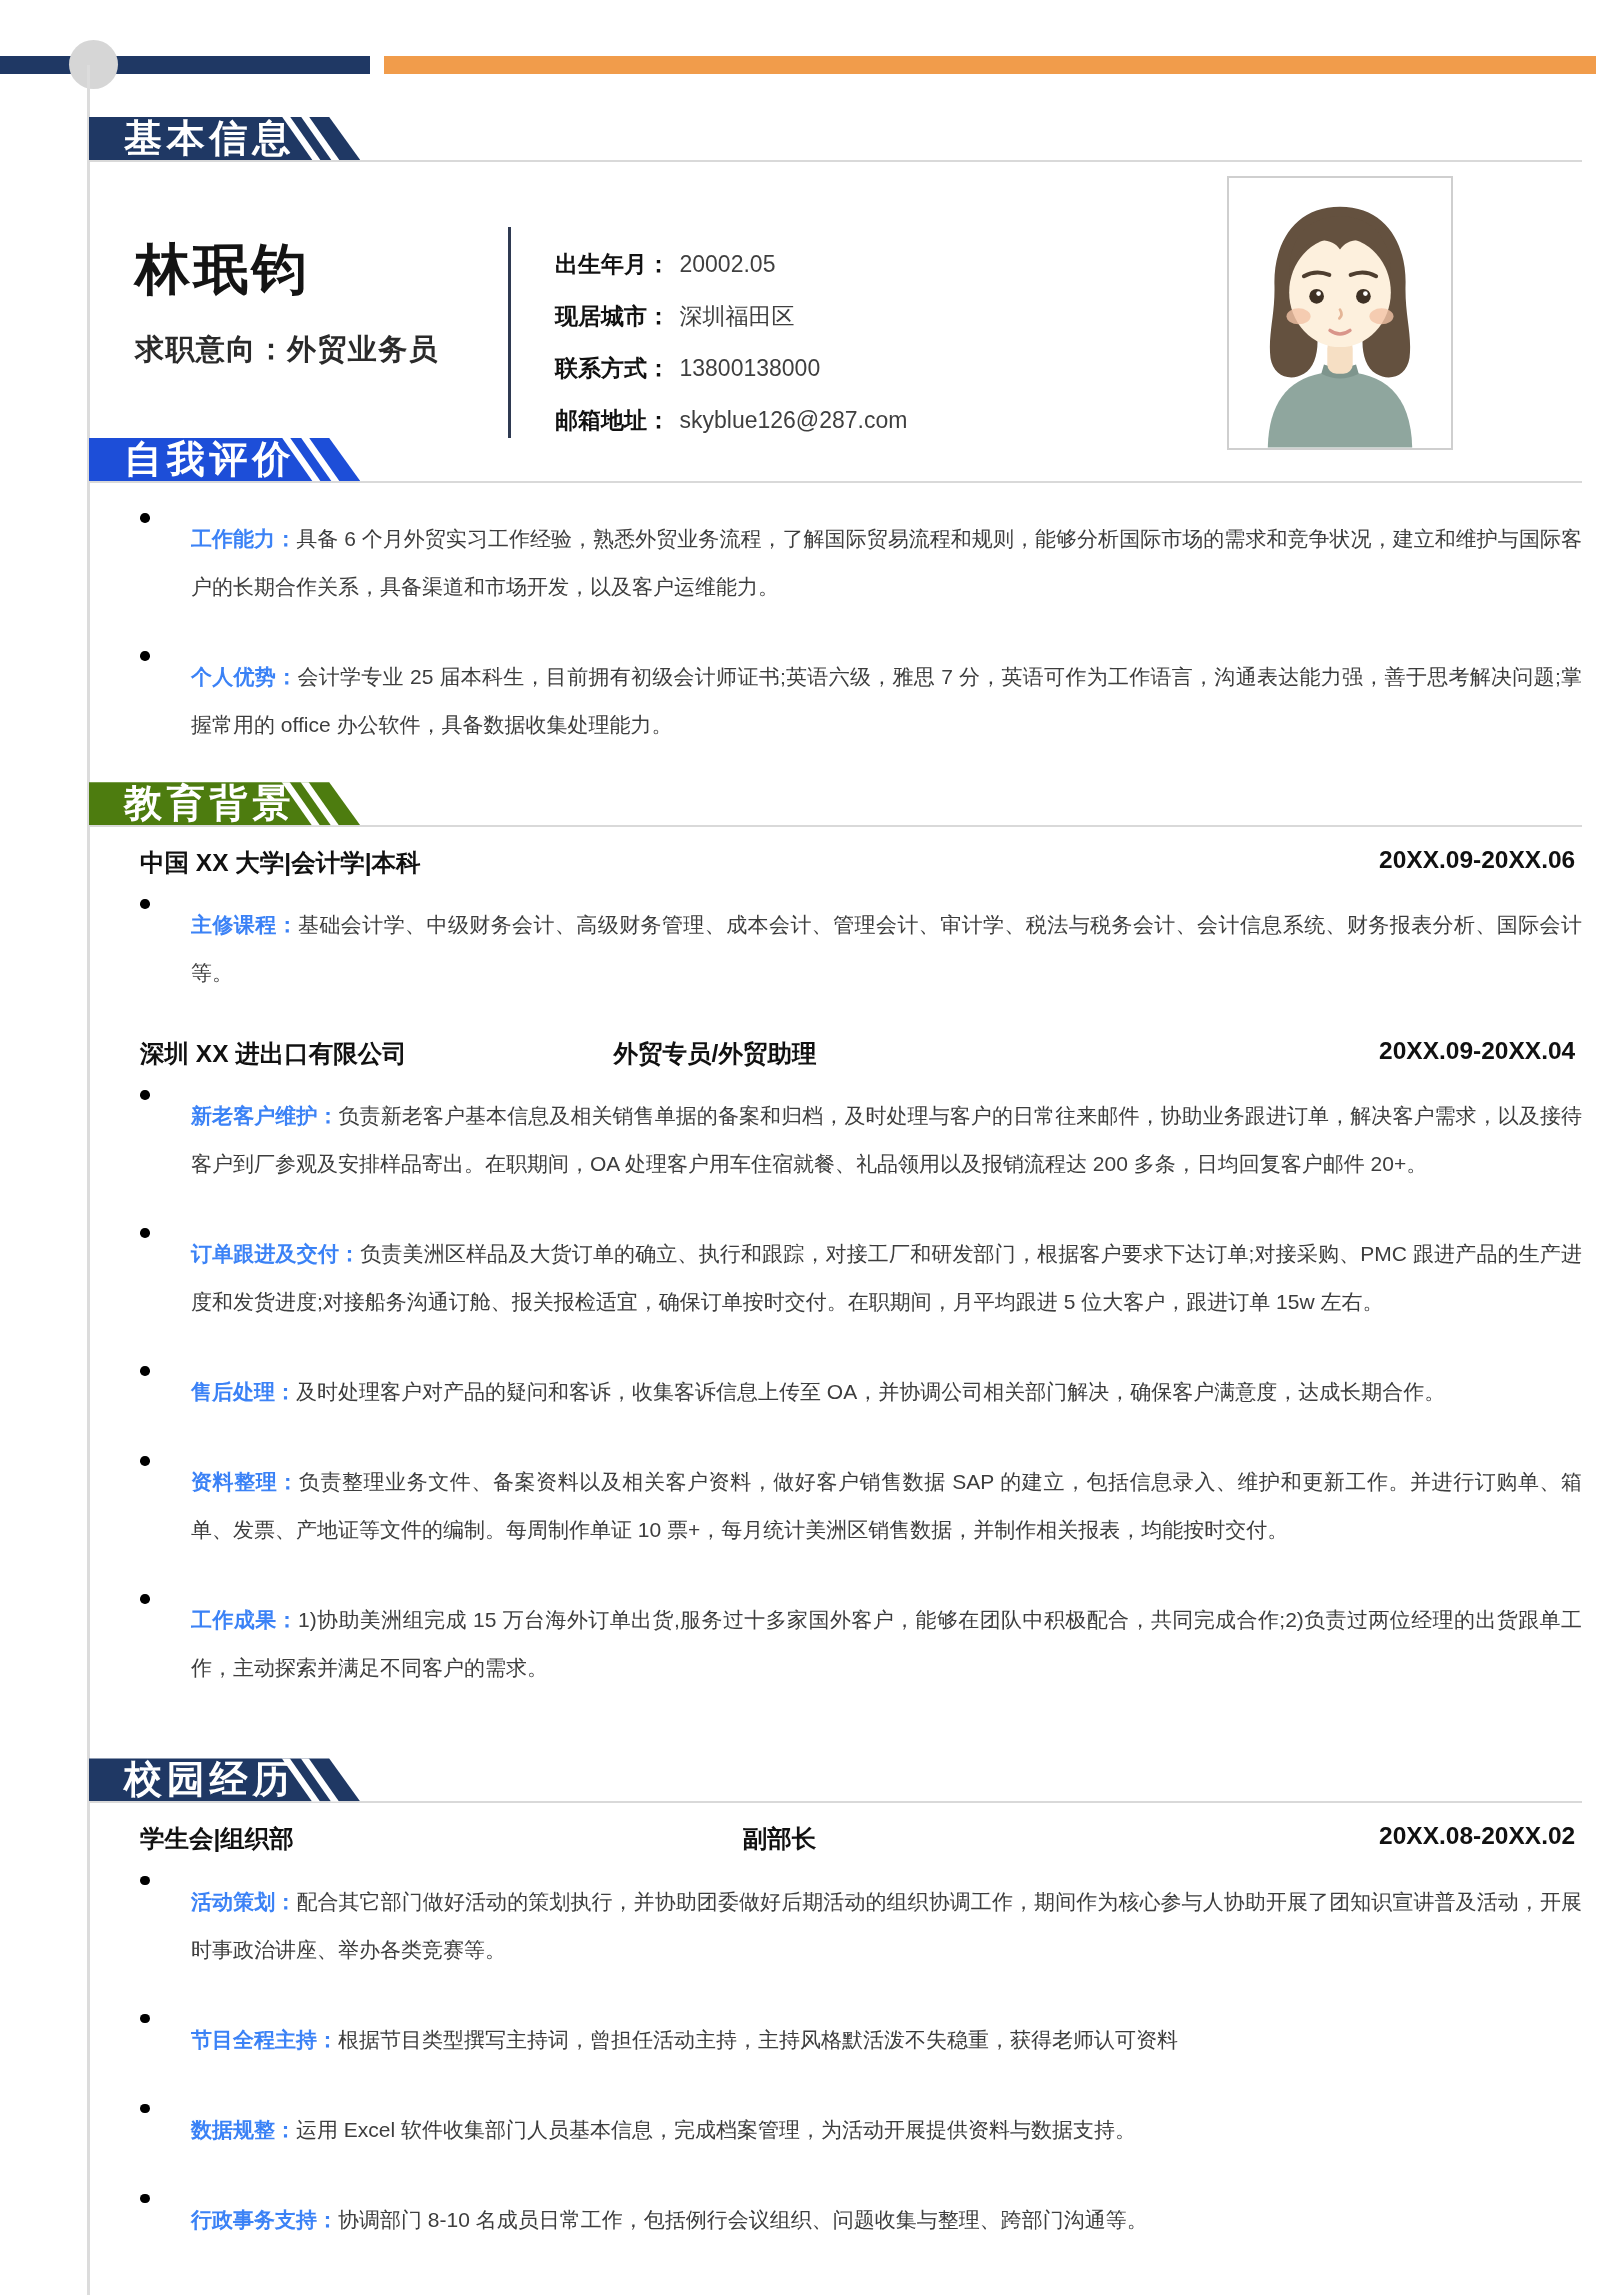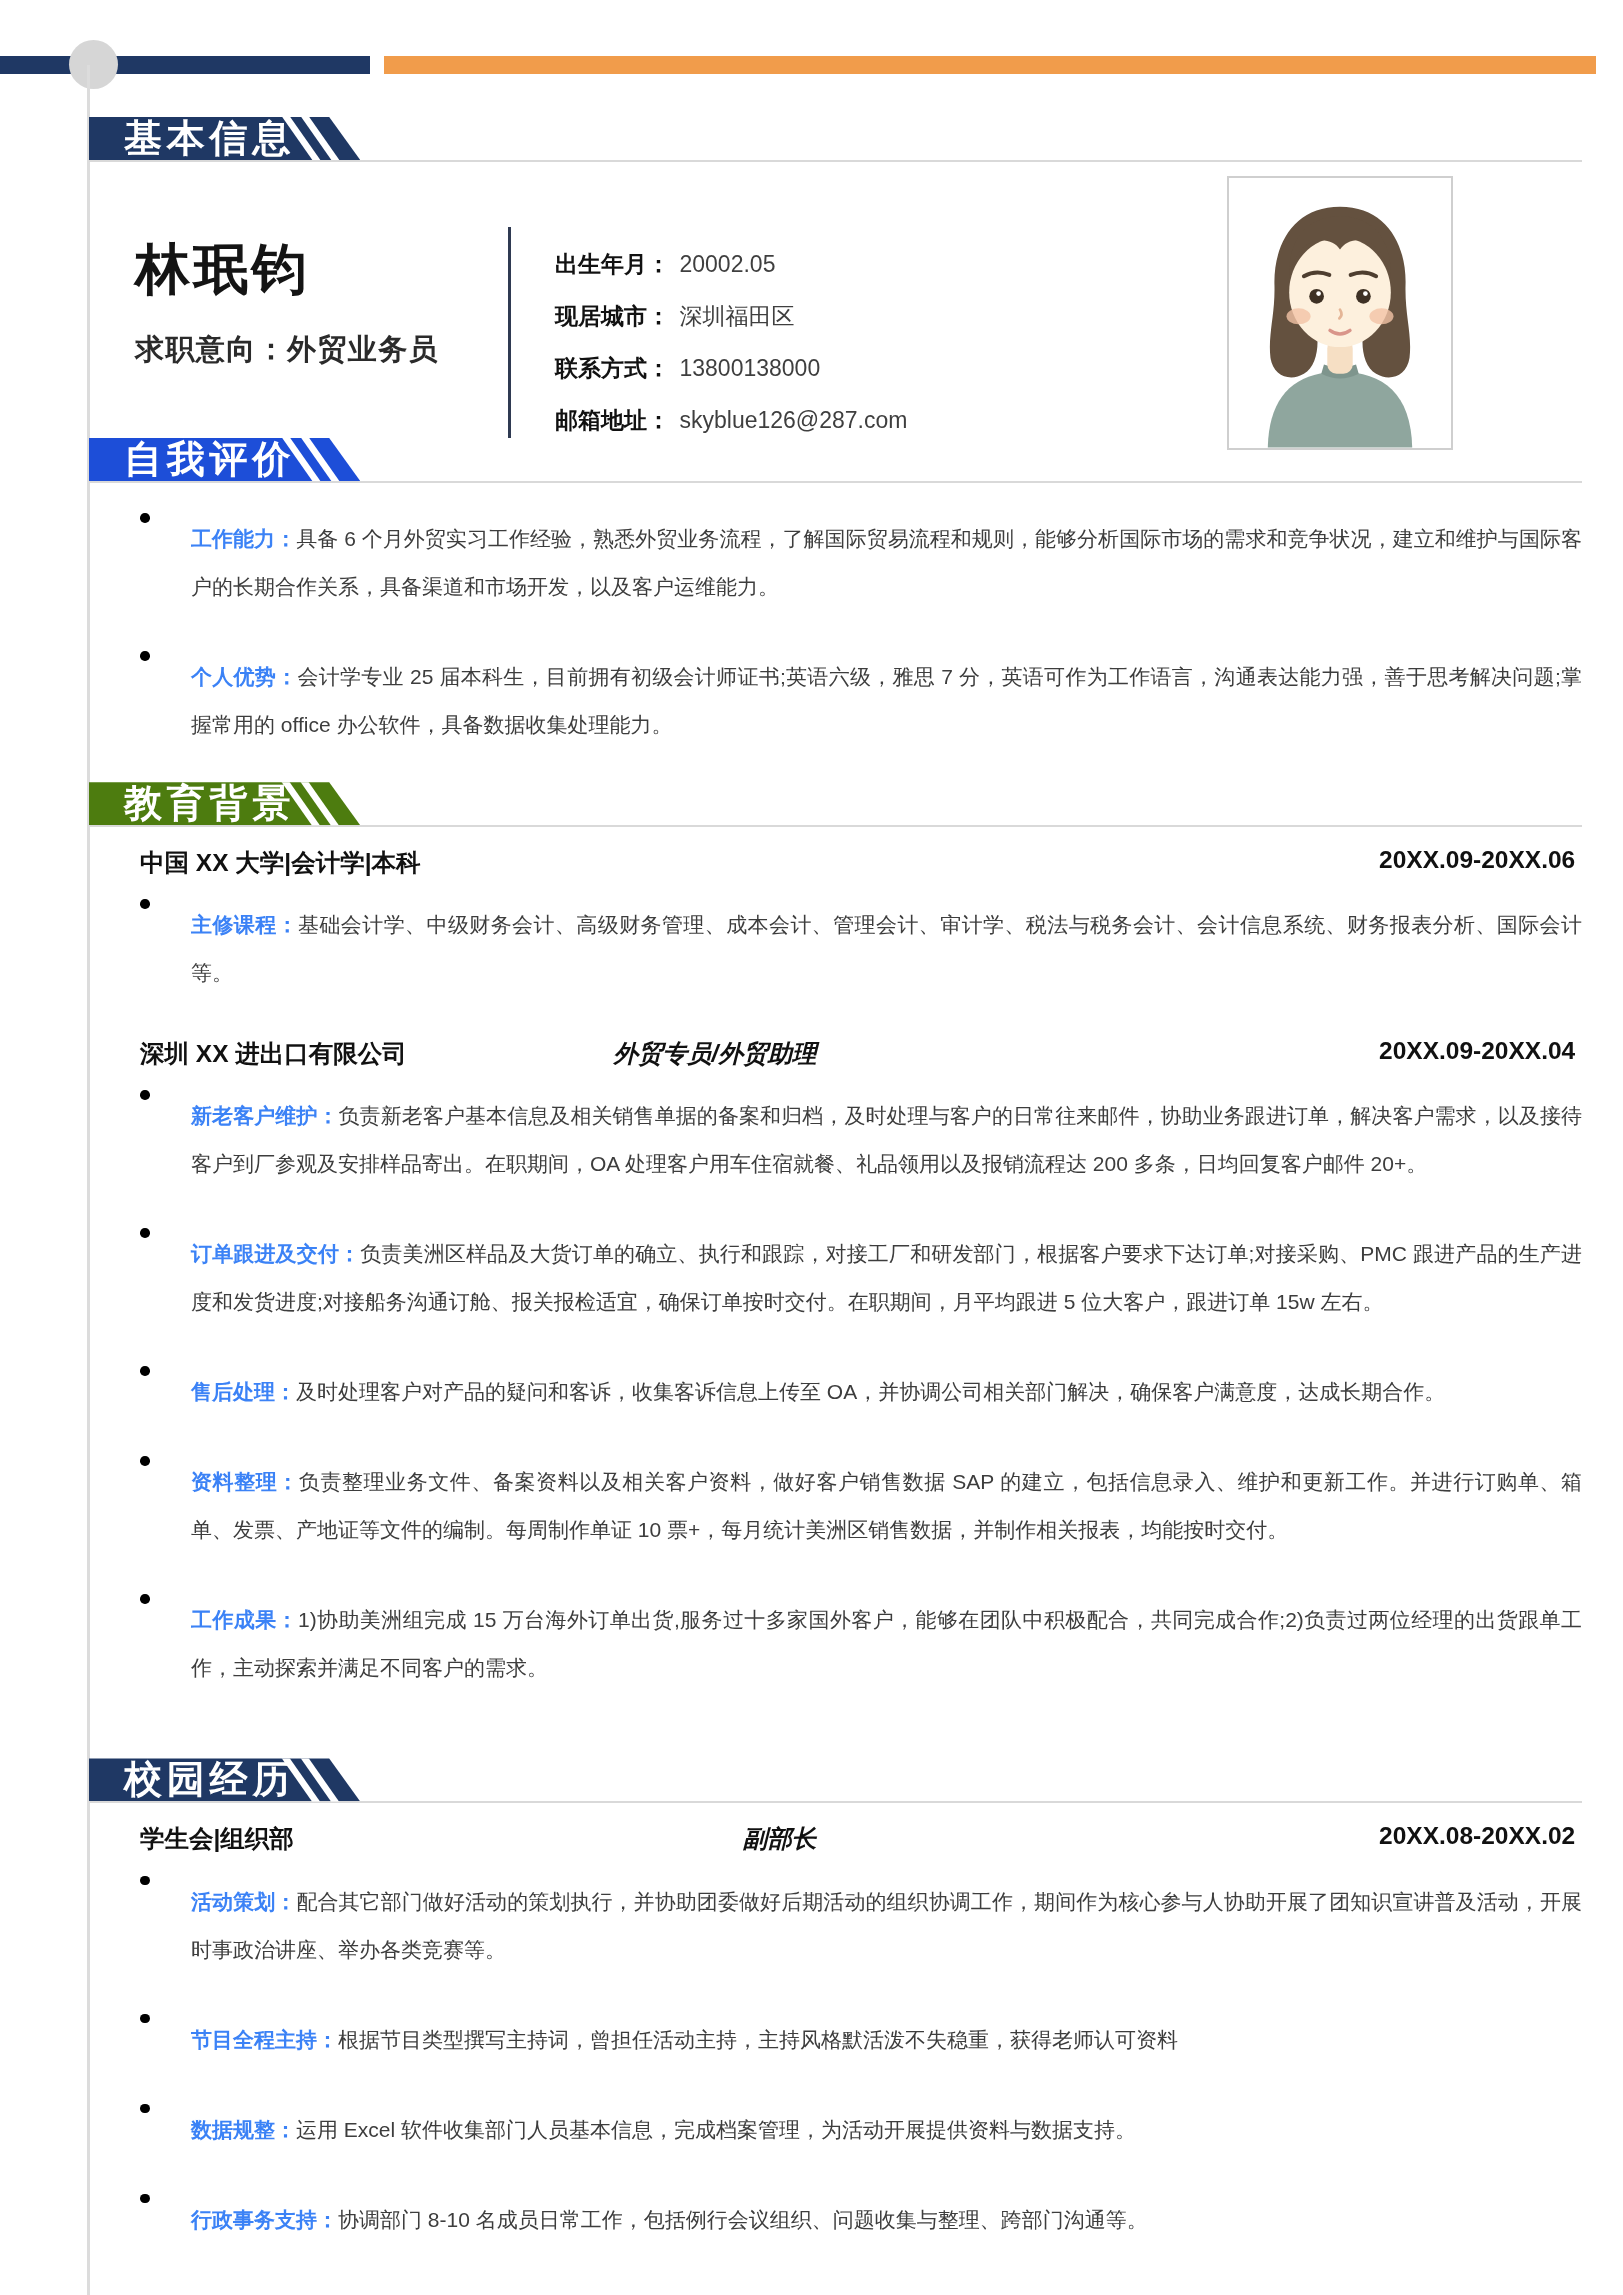--- a/index.html
+++ b/index.html
@@ -32,21 +32,21 @@
   .info-row{display:flex;align-items:center;height:52px;font-size:23px;}
   .info-label{font-weight:bold;color:#111;}
   .info-value{color:#3f3f3f;margin-left:9.5px;}
 
   
   .photo-box{position:absolute;left:1227px;top:176px;width:226px;height:274px;background:#fff;border:2px solid #cfcfcf;box-sizing:border-box;}
   .photo-box svg{display:block;width:100%;height:100%;}
 
   
   .entry-row{position:relative;display:flex;align-items:flex-start;margin:19px 6.8px 0 51px;height:30px;font-size:24.5px;font-weight:bold;color:#111;}
-  .entry-role{position:absolute;font-style:italic;}
+  .entry-role{position:absolute;}
   .internship .entry-role{left:33%;}
   .campus .entry-role{left:42%;}
   .entry-date{margin-left:auto;}
 
   
   .items{margin:4.1px 0 0 51px;}
   .item{display:flex;}
   .dot{flex:0 0 51px;}
   .dot i{display:block;width:9.5px;height:9.5px;border-radius:50%;background:#000;margin-top:19px;}
   .para{flex:1;font-size:21px;line-height:48px;text-align:justify;color:#3d3d3d;}

